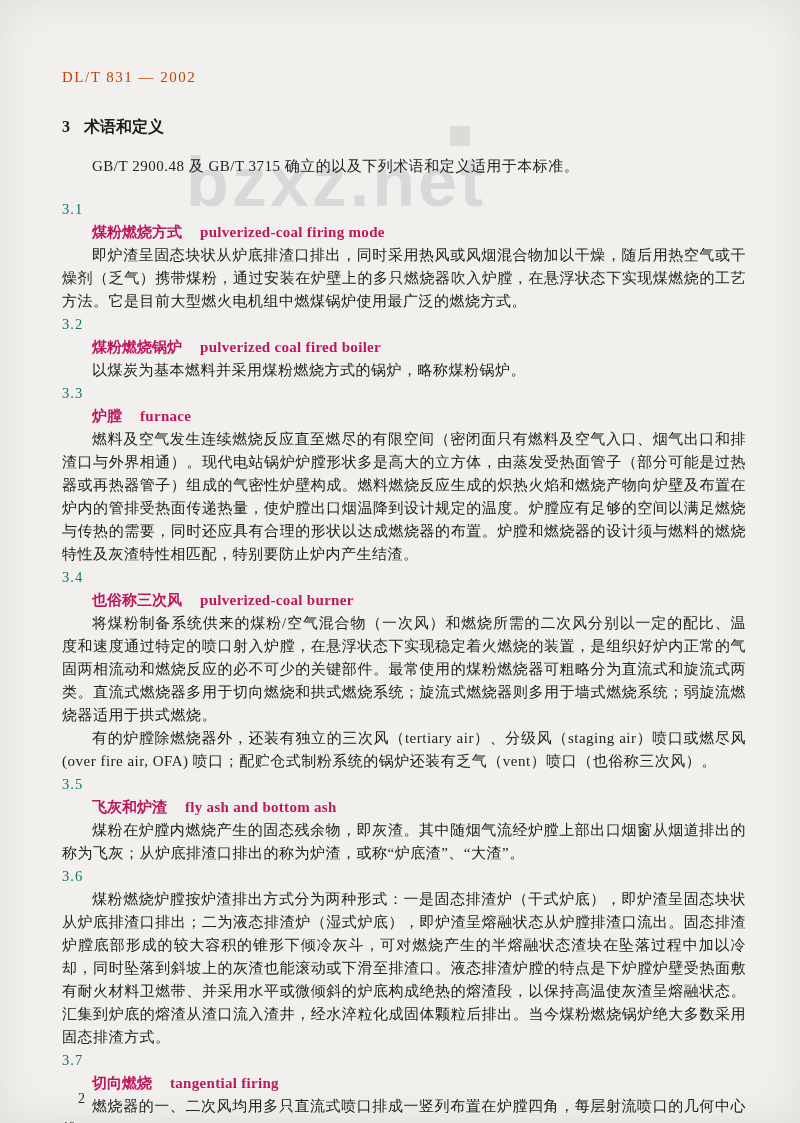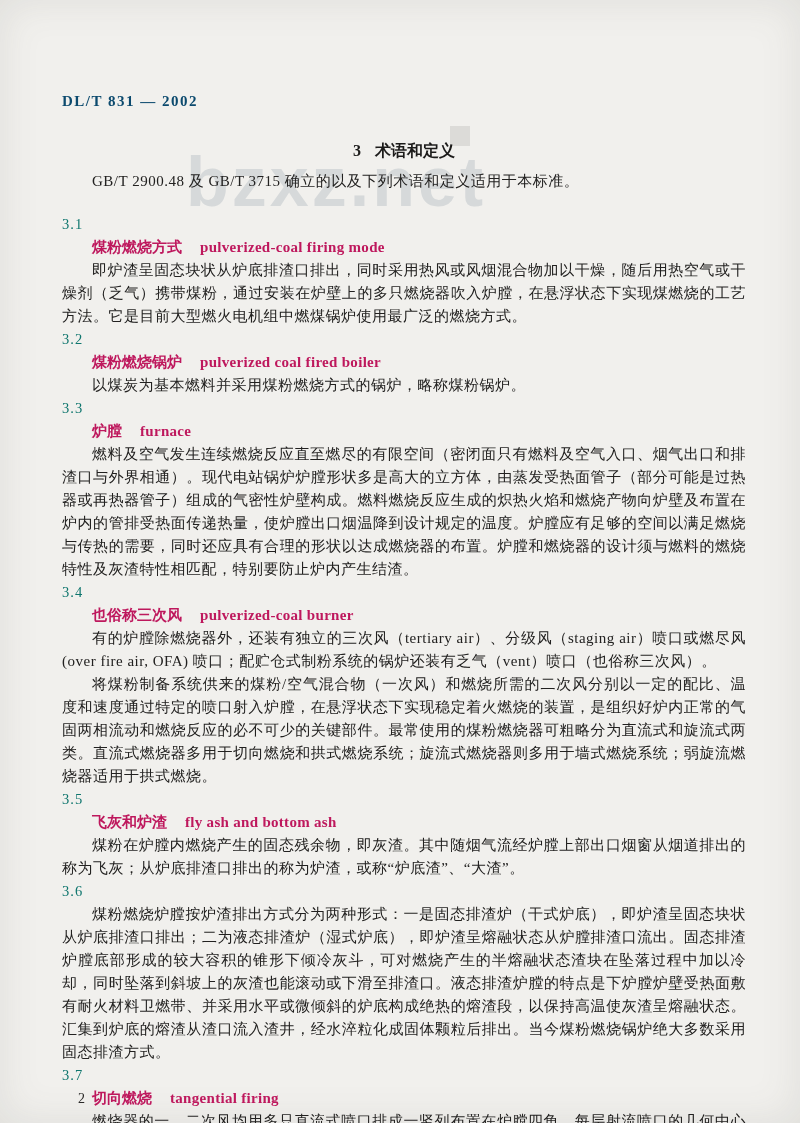--- a/index.html
+++ b/index.html
@@ -41,33 +41,31 @@
     position: relative;
     z-index: 2;
     padding: 66px 54px 0 62px;
     width: 800px;
     color: #222120;
     font-size: 15px;
     line-height: 23px;
     filter: blur(0.3px);
   }
   .doc-header {
-    font-weight: bold;
+    font-weight: normal;
     font-size: 15px;
     letter-spacing: 1.5px;
     margin-bottom: 26px;
-    color: #0c4a6e;
-    margin-top: 24px;
+    color: #c2410c;
   }
   .sec-title {
     font-weight: bold;
     font-size: 16px;
-    margin-bottom: 8px;
+    margin-bottom: 17px;
     color: #1c1b1a;
-    text-align: center;
   }
   .sec-title .sec-no { margin-right: 14px; }
   .para {
     text-align: justify;
     text-indent: 2em;
     letter-spacing: 0.5px;
   }
   .intro { margin-bottom: 20px; }
   .term-num {
     font-size: 14.5px;
@@ -126,22 +124,22 @@
     <div class="term-num">3.3</div>
     <div class="term-head">
       <span class="zh">炉膛</span><span class="en">furnace</span>
     </div>
     <p class="para">燃料及空气发生连续燃烧反应直至燃尽的有限空间（密闭面只有燃料及空气入口、烟气出口和排渣口与外界相通）。现代电站锅炉炉膛形状多是高大的立方体，由蒸发受热面管子（部分可能是过热器或再热器管子）组成的气密性炉壁构成。燃料燃烧反应生成的炽热火焰和燃烧产物向炉壁及布置在炉内的管排受热面传递热量，使炉膛出口烟温降到设计规定的温度。炉膛应有足够的空间以满足燃烧与传热的需要，同时还应具有合理的形状以达成燃烧器的布置。炉膛和燃烧器的设计须与燃料的燃烧特性及灰渣特性相匹配，特别要防止炉内产生结渣。</p>
 
     <div class="term-num">3.4</div>
     <div class="term-head">
       <span class="zh">也俗称三次风</span><span class="en">pulverized-coal burner</span>
     </div>
+    <p class="para">将煤粉制备系统供来的煤粉/空气混合物（一次风）和燃烧所需的二次风分别以一定的配比、温度和速度通过特定的喷口射入炉膛，在悬浮状态下实现稳定着火燃烧的装置，是组织好炉内正常的气固两相流动和燃烧反应的必不可少的关键部件。最常使用的煤粉燃烧器可粗略分为直流式和旋流式两类。直流式燃烧器多用于切向燃烧和拱式燃烧系统；旋流式燃烧器则多用于墙式燃烧系统；弱旋流燃烧器适用于拱式燃烧。</p>
     <p class="para">有的炉膛除燃烧器外，还装有独立的三次风（tertiary air）、分级风（staging air）喷口或燃尽风 (over fire air, OFA) 喷口；配贮仓式制粉系统的锅炉还装有乏气（vent）喷口（也俗称三次风）。</p>
-    <p class="para">将煤粉制备系统供来的煤粉/空气混合物（一次风）和燃烧所需的二次风分别以一定的配比、温度和速度通过特定的喷口射入炉膛，在悬浮状态下实现稳定着火燃烧的装置，是组织好炉内正常的气固两相流动和燃烧反应的必不可少的关键部件。最常使用的煤粉燃烧器可粗略分为直流式和旋流式两类。直流式燃烧器多用于切向燃烧和拱式燃烧系统；旋流式燃烧器则多用于墙式燃烧系统；弱旋流燃烧器适用于拱式燃烧。</p>
 
     <div class="term-num">3.5</div>
     <div class="term-head">
       <span class="zh">飞灰和炉渣</span><span class="en">fly ash and bottom ash</span>
     </div>
     <p class="para">煤粉在炉膛内燃烧产生的固态残余物，即灰渣。其中随烟气流经炉膛上部出口烟窗从烟道排出的称为飞灰；从炉底排渣口排出的称为炉渣，或称“炉底渣”、“大渣”。</p>
 
     <div class="term-num">3.6</div>
     <p class="para">煤粉燃烧炉膛按炉渣排出方式分为两种形式：一是固态排渣炉（干式炉底），即炉渣呈固态块状从炉底排渣口排出；二为液态排渣炉（湿式炉底），即炉渣呈熔融状态从炉膛排渣口流出。固态排渣炉膛底部形成的较大容积的锥形下倾冷灰斗，可对燃烧产生的半熔融状态渣块在坠落过程中加以冷却，同时坠落到斜坡上的灰渣也能滚动或下滑至排渣口。液态排渣炉膛的特点是下炉膛炉壁受热面敷有耐火材料卫燃带、并采用水平或微倾斜的炉底构成绝热的熔渣段，以保持高温使灰渣呈熔融状态。汇集到炉底的熔渣从渣口流入渣井，经水淬粒化成固体颗粒后排出。当今煤粉燃烧锅炉绝大多数采用固态排渣方式。</p>
 

